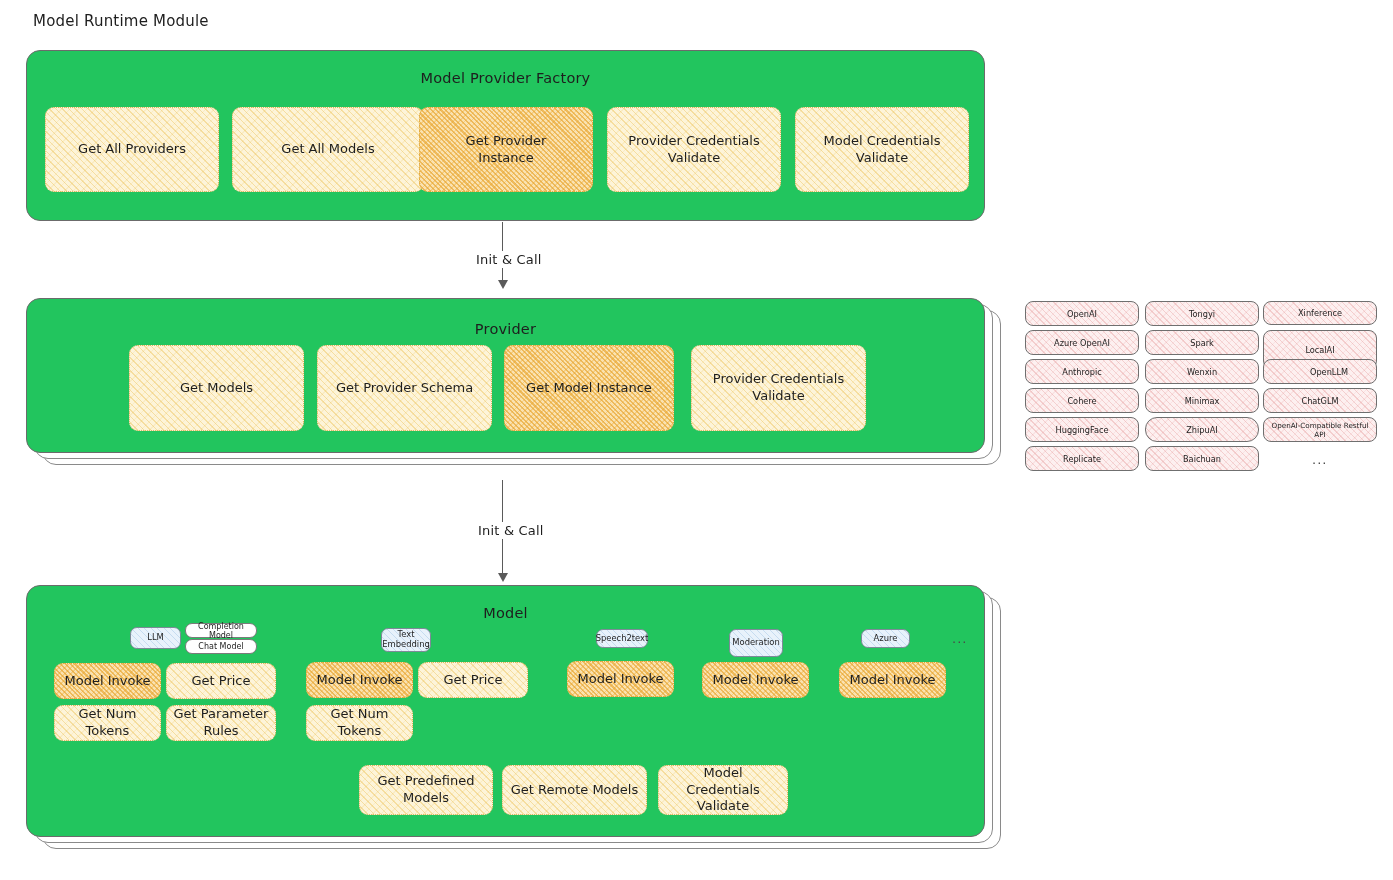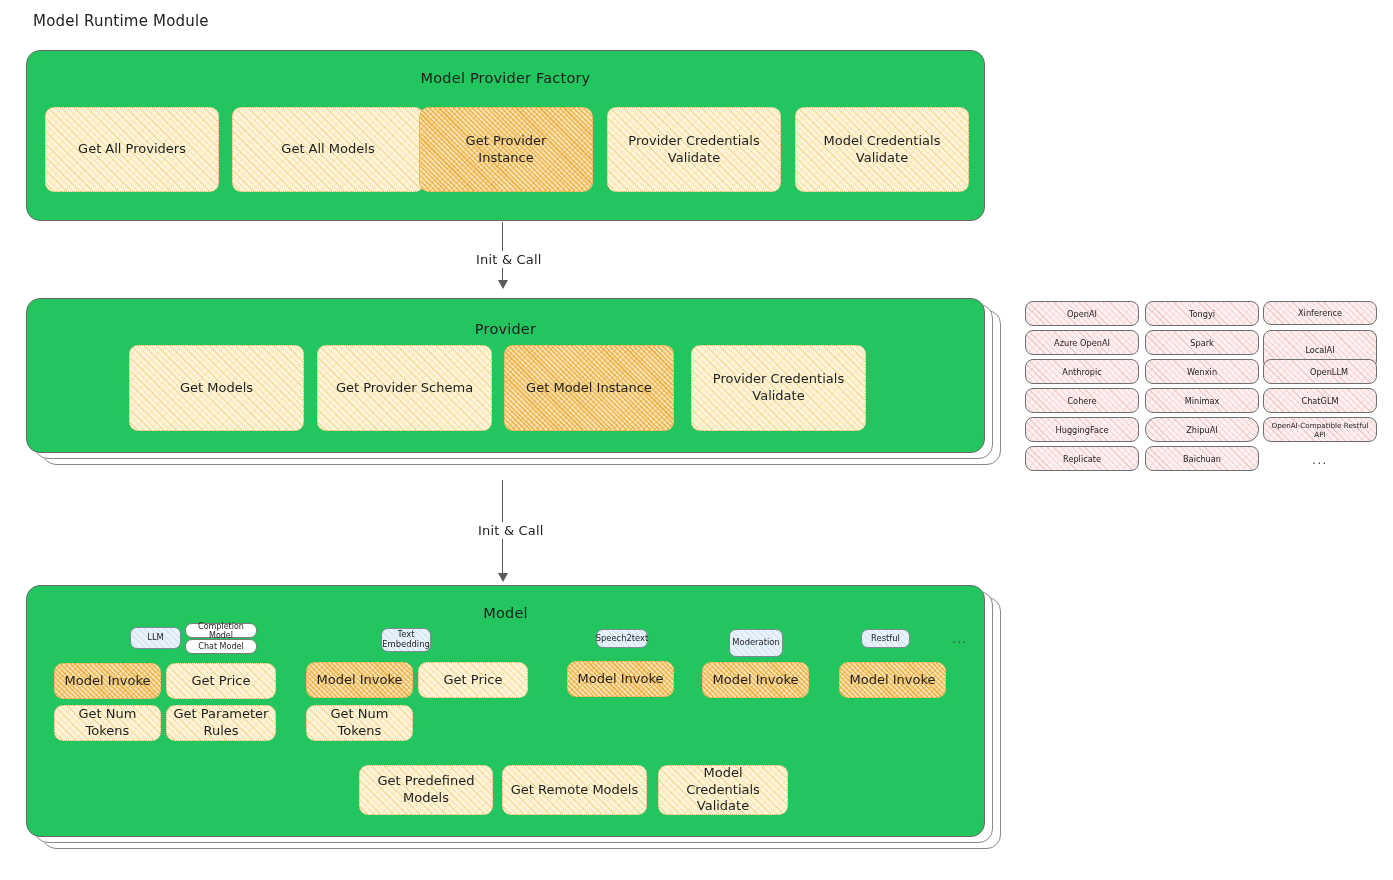--- a/index.html
+++ b/index.html
@@ -188,21 +188,21 @@
 
 <div id="canvas">
 
   <div class="page-title hand" style="left:33px; top:12px;">Model Runtime Module</div>
 
   <div class="container top" style="left:26px; top:50px; width:959px; height:171px;">
     <div class="container-title hand" style="top:19px;">Model Provider Factory</div>
   </div>
   <div class="fnbox" style="left:45px; top:107px; width:174px; height:85px; z-index:4;">Get All Providers</div>
   <div class="fnbox" style="left:232px; top:107px; width:192px; height:85px; z-index:4;">Get All Models</div>
-  <div class="fnbox hl" style="left:419px; top:107px; width:174px; height:85px; z-index:4;border-radius:10px;">Get Provider<br>Instance</div>
+  <div class="fnbox hl" style="left:419px; top:107px; width:174px; height:85px; z-index:4;">Get Provider<br>Instance</div>
   <div class="fnbox" style="left:607px; top:107px; width:174px; height:85px; z-index:4;">Provider Credentials<br>Validate</div>
   <div class="fnbox" style="left:795px; top:107px; width:174px; height:85px; z-index:4;">Model Credentials<br>Validate</div>
 
   <div class="arrow-line" style="left:502px; top:222px; height:60px;"></div>
   <div class="arrow-head" style="left:498px; top:280px;"></div>
   <div class="arrow-label hand" style="left:472px; top:251px;">Init &amp; Call</div>
 
   <div class="stack-layer" style="left:42px; top:310px; width:959px; height:155px;"></div>
   <div class="stack-layer" style="left:34px; top:304px; width:959px; height:155px; z-index:1;"></div>
   <div class="container top" style="left:26px; top:298px; width:959px; height:155px;">
@@ -257,21 +257,21 @@
   <div class="fnbox hl" style="left:306px; top:662px; width:107px; height:36px; z-index:4;">Model Invoke</div>
   <div class="fnbox" style="left:418px; top:662px; width:110px; height:36px; z-index:4;">Get Price</div>
   <div class="fnbox" style="left:306px; top:705px; width:107px; height:36px; z-index:4;">Get Num Tokens</div>
 
   <div class="badge" style="left:596px; top:629px; width:52px; height:19px; z-index:4;">Speech2text</div>
   <div class="fnbox hl" style="left:567px; top:661px; width:107px; height:36px; z-index:4;">Model Invoke</div>
 
   <div class="badge" style="left:729px; top:629px; width:54px; height:28px; z-index:4;border-radius:7px;">Moderation</div>
   <div class="fnbox hl" style="left:702px; top:662px; width:107px; height:36px; z-index:4;">Model Invoke</div>
 
-  <div class="badge" style="left:861px; top:629px; width:49px; height:19px; z-index:4;">Restful</div>
+  <div class="badge" style="left:861px; top:629px; width:49px; height:19px; z-index:4;">Azure</div>
   <div class="fnbox hl" style="left:839px; top:662px; width:107px; height:36px; z-index:4;">Model Invoke</div>
 
   <div class="ellipsis hand" style="left:952px; top:631px; z-index:4;">...</div>
 
   <div class="fnbox" style="left:359px; top:765px; width:134px; height:50px; z-index:4;">Get Predefined<br>Models</div>
   <div class="fnbox" style="left:502px; top:765px; width:145px; height:50px; z-index:4;">Get Remote Models</div>
   <div class="fnbox" style="left:658px; top:765px; width:130px; height:50px; z-index:4;">Model Credentials<br>Validate</div>
 
 </div>
 

